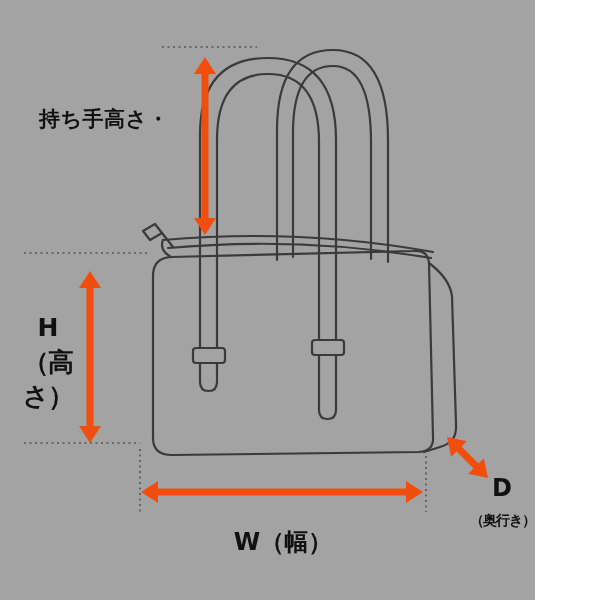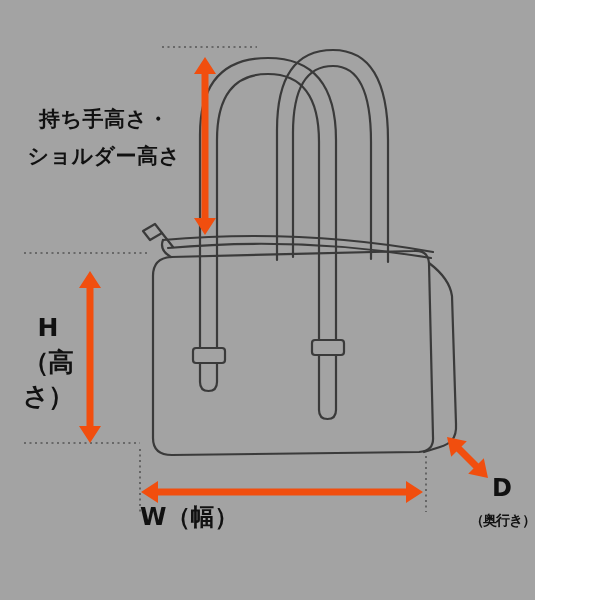--- a/index.html
+++ b/index.html
@@ -41,22 +41,23 @@
     left: 0px;
     top: 311px;
     width: 96px;
     text-align: center;
     font-weight: 600;
   }
   .label-h .big   { font-size: 25px; line-height: 34px; display: block; }
   .label-h .small { font-size: 26px; line-height: 34px; display: block; letter-spacing: -1px; }
   .label-w {
     left: 140px;
-    top: 501px;
+    top: 526px;
     width: 286px;
+    text-align: center;
     font-size: 24px;
     font-weight: 600;
   }
   .label-d {
     left: 470px;
     top: 472px;
     width: 128px;
     font-weight: 600;
   }
   .label-d .big   { font-size: 24px; line-height: 32px; display: block; padding-left: 22px; }
@@ -116,21 +117,20 @@
       <polygon points="90,271 101,288 93.5,288 93.5,426 101,426 90,443 79,426 86.5,426 86.5,288 79,288"></polygon>
 
       <polygon points="141,492 158,481 158,488.5 406,488.5 406,481 423,492 406,503 406,495.5 158,495.5 158,503"></polygon>
 
       <polygon points="447,437 466.8,441.2 461.5,446.5 478.5,463.5 483.8,458.2 488,478 468.2,473.8 473.5,468.5 456.5,451.5 451.2,456.8"></polygon>
     </g>
   </svg>
 
   <div class="label label-handle-height">
     <span style="display:block;">持ち手高さ・</span>
-    <span style="display:block;">ショルダー高さ</span>
   </div>
 
   <div class="label label-h">
     <span class="big">H</span>
     <span class="small">（高さ）</span>
   </div>
 
   <div class="label label-w">W（幅）</div>
 
   <div class="label label-d">

